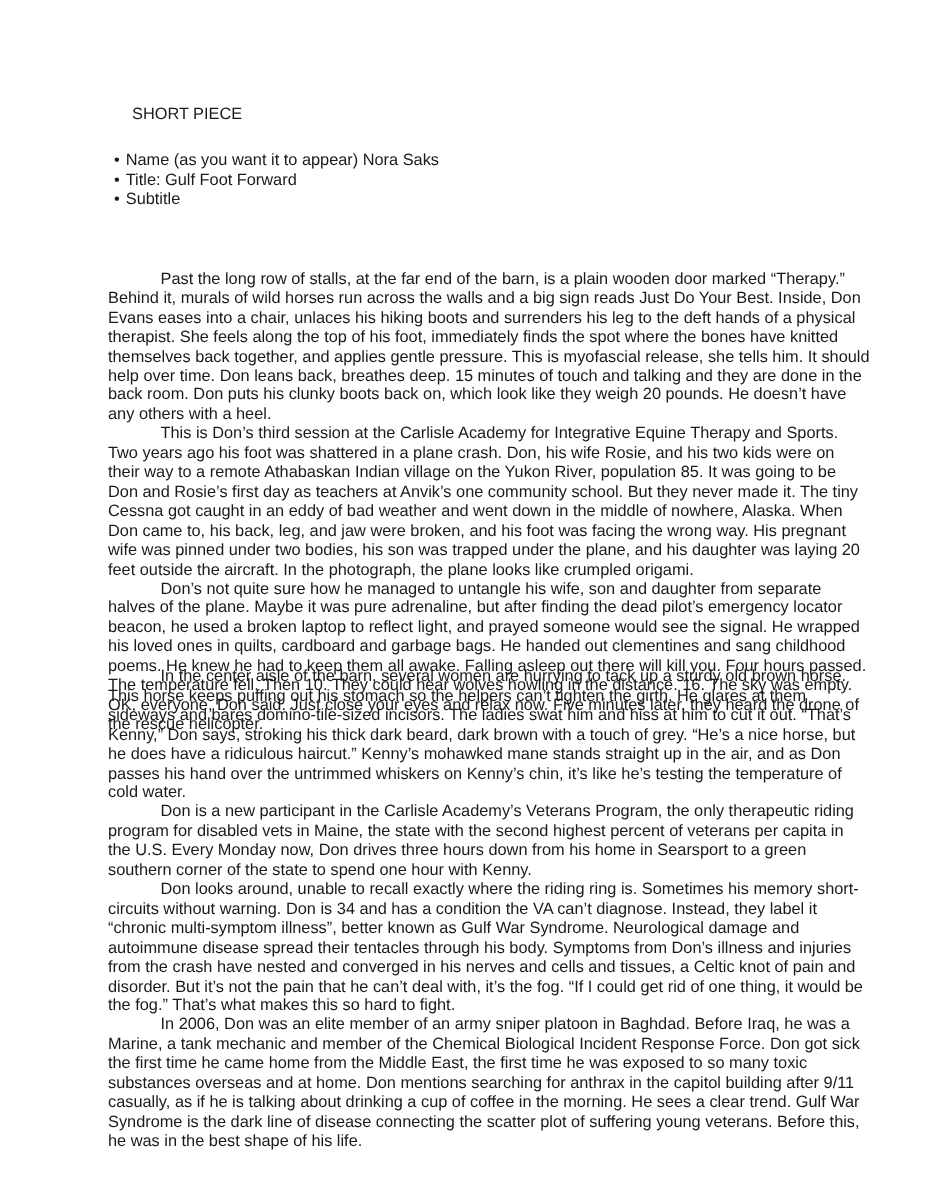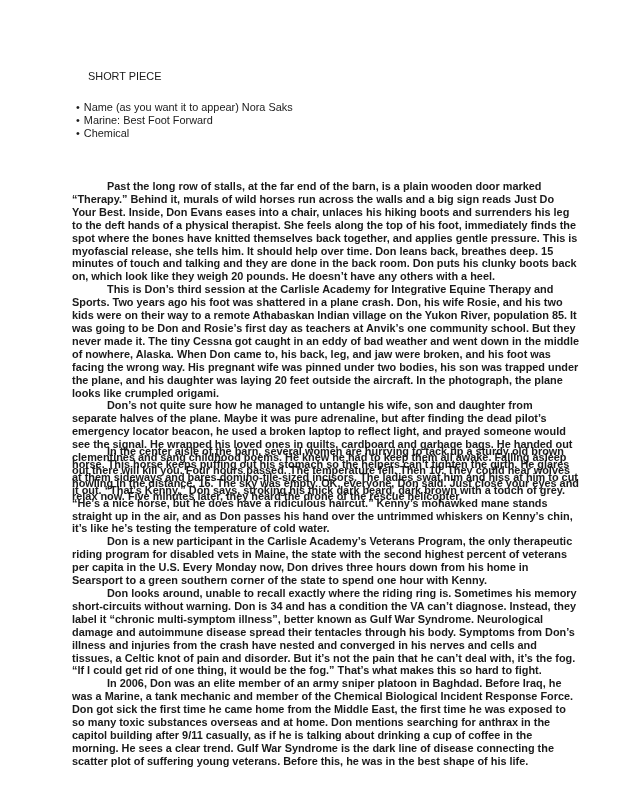--- a/index.html
+++ b/index.html
@@ -9,32 +9,32 @@
     font-family: "Liberation Sans", sans-serif;
     font-size: 10.9px; line-height: 12.9px; color: #1a1a1a;
   }
   .heading { position: absolute; top: 70px; left: 16px; white-space: nowrap; }
   .bullets { position: absolute; top: 97px; left: 0; margin: 4px; padding: 0; list-style: none; }
   .bullets li { white-space: nowrap; }
   .bullets li::before { content: "\2022"; margin-right: 4px; }
   .section { position: absolute; left: 0; width: 508px; }
   .sec1 { top: 180px; }
   .sec2 { top: 445px; }
-  p { margin: 0; text-indent: 35px; text-align: left; font-weight: bold; }
+  p { margin: 0; text-indent: 35px; text-align: left; }
 </style>
 </head>
 <body>
 
 <div class="page">
   <div class="heading">SHORT PIECE</div>
 
   <ul class="bullets">
     <li>Name (as you want it to appear) Nora Saks</li>
-    <li>Marine: Best Foot Forward</li>
-    <li>Chemical</li>
+    <li>Title: Gulf Foot Forward</li>
+    <li>Subtitle</li>
   </ul>
 
   <div class="section sec1">
     <p>Past the long row of stalls, at the far end of the barn, is a plain wooden door marked “Therapy.” Behind it, murals of wild horses run across the walls and a big sign reads Just Do Your Best. Inside, Don Evans eases into a chair, unlaces his hiking boots and surrenders his leg to the deft hands of a physical therapist.   She feels along the top of his foot, immediately finds the spot where the bones have knitted themselves back together, and applies gentle pressure. This is myofascial release, she tells him. It should help over time. Don leans back, breathes deep. 15 minutes of touch and talking and they are done in the back room. Don puts his clunky boots back on, which look like they weigh 20 pounds. He doesn’t have any others with a heel.</p>
     <p>This is Don’s third session at the Carlisle Academy for Integrative Equine Therapy and Sports. Two years ago his foot was shattered in a plane crash. Don, his wife Rosie, and his two kids were on their way to a remote Athabaskan Indian village on the Yukon River, population 85. It was going to be Don and Rosie’s first day as teachers at Anvik’s one community school. But they never made it. The tiny Cessna got caught in an eddy of bad weather and went down in the middle of nowhere, Alaska. When Don came to, his back, leg, and jaw were broken, and his foot was facing the wrong way. His pregnant wife was pinned under two bodies, his son was trapped under the plane, and his daughter was laying 20 feet outside the aircraft. In the photograph, the plane looks like crumpled origami.</p>
     <p>Don’s not quite sure how he managed to untangle his wife, son and daughter from separate halves of the plane. Maybe it was pure adrenaline, but after finding the dead pilot’s emergency locator beacon, he used a broken laptop to reflect light, and prayed someone would see the signal. He wrapped his loved ones in quilts, cardboard and garbage bags. He handed out clementines and sang childhood poems. He knew he had to keep them all awake. Falling asleep out there will kill you. Four hours passed.   The temperature fell. Then 10. They could hear wolves howling in the distance. 16. The sky was empty.   OK, everyone, Don said. Just close your eyes and relax now. Five minutes later, they heard the drone of the rescue helicopter.</p>
   </div>
 
   <div class="section sec2">
     <p>In the center aisle of the barn, several women are hurrying to tack up a sturdy old brown horse. This horse keeps puffing out his stomach so the helpers can’t tighten the girth. He glares at them sideways and bares domino-tile-sized incisors. The ladies swat him and hiss at him to cut it out. “That’s Kenny,” Don says, stroking his thick dark beard, dark brown with a touch of grey. “He’s a nice horse, but he does have a ridiculous haircut.” Kenny’s mohawked mane stands straight up in the air, and as Don passes his hand over the untrimmed whiskers on Kenny’s chin, it’s like he’s testing the temperature of cold water.</p>

